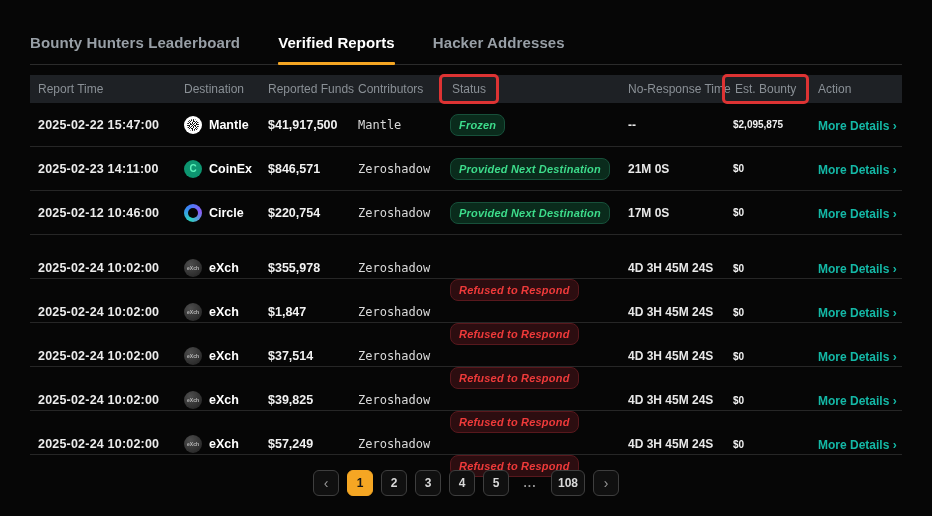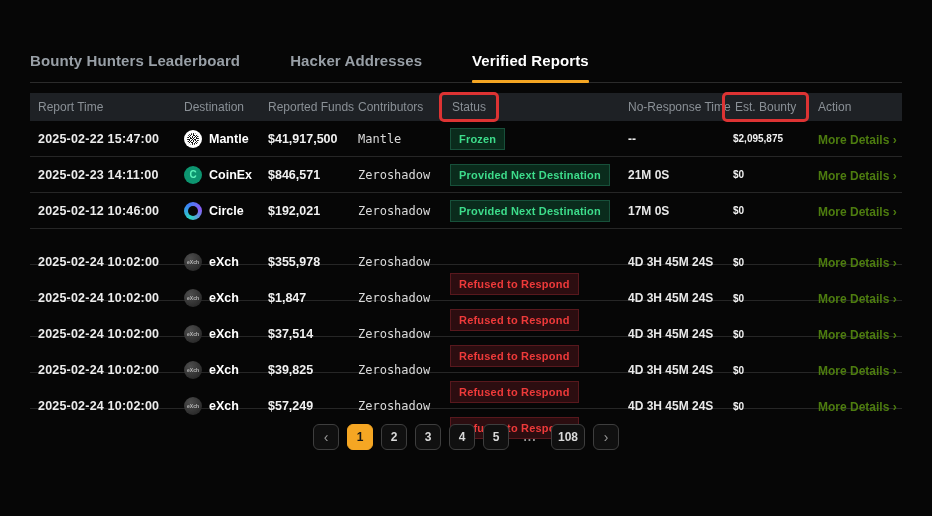--- a/index.html
+++ b/index.html
@@ -1,50 +1,50 @@
 <!DOCTYPE html>
 <html style="--accent: #f5a623; --ann: #dd3333;"><head>
 <meta charset="utf-8">
 <style>
   * { margin:0; padding:0; box-sizing:border-box; }
   html,body { width:932px; height:516px; background:#060606; overflow:hidden;
     font-family:"Liberation Sans", sans-serif; }
   .page { width:932px; height:516px; background:#060606; position:relative; }
 
   
-  .tabbar { margin:8px 30px; padding-top:44px; border-bottom:1px solid #2b2b2b;
-    display:flex; gap:50px; }
+  .tabbar { margin:0 30px; padding-top:34px; border-bottom:1px solid #2b2b2b;
+    display:flex; gap:38px; }
   .tab { font-size:15px; font-weight:700; color:#989fa6; padding-bottom:13px;
     cursor:pointer; position:relative; letter-spacing:.1px; }
   .tab.active { color:#ffffff; }
   .tab.active::after { content:""; position:absolute; left:0; right:0; bottom:-1px;
     height:3px; background:var(--accent,#f5a623); border-radius:1px; }
 
   
   .table { margin:10px 30px 0 30px; }
   .thead { display:grid; grid-template-columns:146px 84px 90px 92px 178px 105px 85px 1fr;
     background:#1e2125; height:28px; align-items:center; overflow:visible; }
   .th { font-size:12px; color:#8a9096; padding-left:8px; white-space:nowrap; }
   .th .hl { display:inline-block; border:3px solid var(--ann,#dd3333); border-radius:5px;
     padding:5px 10px; margin:-6px 16px -6px -11px; position:relative; z-index:2; }
   .tbody .tr { display:grid; grid-template-columns:146px 84px 90px 92px 178px 105px 85px 1fr;
-    height:36px; align-items:center; border-bottom:1px solid #262626; }
+    height:44px; align-items:center; border-bottom:1px solid #262626; }
   .td { padding-left:8px; white-space:nowrap; }
   .td.time { font-size:12.5px; font-weight:700; color:#ececec; letter-spacing:.2px; }
   .td.dest { display:flex; align-items:center; gap:7px; }
   .dlabel { font-size:12.5px; font-weight:700; color:#ffffff; }
   .td.funds { font-size:12.5px; font-weight:700; color:#f1f1f1; }
   .td.contrib { font-family:"DejaVu Sans Mono", monospace; font-size:12px; color:#d9d9d9; }
   .badge { display:inline-block; font-size:11px; font-weight:700; padding:4px 8px;
-    border-radius:0; letter-spacing:.2px; }
+    border-radius:8px; letter-spacing:.2px;font-style:italic; }
   .badge.green { color:#3ddc8b; background:#0a2b1c; border:1px solid #17503a; }
   .badge.red   { color:#ee3a3a; background:#2c0d10; border:1px solid #58181d;margin-top:44px; }
   .td.nrt { font-size:12px; font-weight:700; color:#e8e8e8; }
   .td.bounty { font-size:10px; font-weight:700; color:#f1f1f1; }
-  .more { font-size:12px; font-weight:700; color:#4d7c0f; cursor:pointer; text-decoration:none; }
+  .more { font-size:12px; font-weight:700; color:#14b8a6; cursor:pointer; text-decoration:none; }
 
   
   .dicon { width:18px; height:18px; border-radius:50%; flex:0 0 18px; position:relative;
     display:flex; align-items:center; justify-content:center; }
   .dicon.mantle { background:#ffffff; }
   .dicon.mantle::before { content:""; width:12px; height:12px; border-radius:50%;
     background:repeating-conic-gradient(#141414 0deg 9deg, #ffffff 9deg 20deg); }
   .dicon.coinex { background:#0d9570; color:#5cf3bb; font-size:10px; font-weight:800; }
   .dicon.circle { background:conic-gradient(from 200deg,#2dd4bf,#3b82f6,#8b5cf6,#2dd4bf); }
   .dicon.circle::before { content:""; width:10px; height:10px; border-radius:50%;
@@ -63,22 +63,22 @@
     color:#151515; }
   .pbtn.ellipsis { border:none; background:transparent; color:#9a9a9a; letter-spacing:1px; }
 </style>
 </head>
 <body>
 
 <div class="page">
 
   <div class="tabbar">
       <div class="tab">Bounty Hunters Leaderboard</div>
+      <div class="tab active">Verified Reports</div>
       <div class="tab">Hacker Addresses</div>
-      <div class="tab active">Verified Reports</div>
     </div>
 
   <div class="table">
     <div class="thead">
         <div class="th"><span>Report Time</span></div>
         <div class="th"><span>Destination</span></div>
         <div class="th"><span>Reported Funds</span></div>
         <div class="th"><span>Contributors</span></div>
         <div class="th"><span class="hl">Status</span></div>
         <div class="th"><span>No-Response Time</span></div>
@@ -121,21 +121,21 @@
       <a class="more">More Details ›</a>
     </div>
   </div>
 
   <div class="tr">
     <div class="td time">2025-02-12 10:46:00</div>
     <div class="td dest">
       <span class="dicon circle"></span>
       <span class="dlabel">Circle</span>
     </div>
-    <div class="td funds">$192,021</div>
+    <div class="td funds">$220,754</div>
     <div class="td contrib">Zeroshadow</div>
     <div class="td status">
       <span class="badge green">Provided Next Destination</span>
     </div>
     <div class="td nrt">17M 0S</div>
     <div class="td bounty">$0</div>
     <div class="td action">
       <a class="more">More Details ›</a>
     </div>
   </div>

